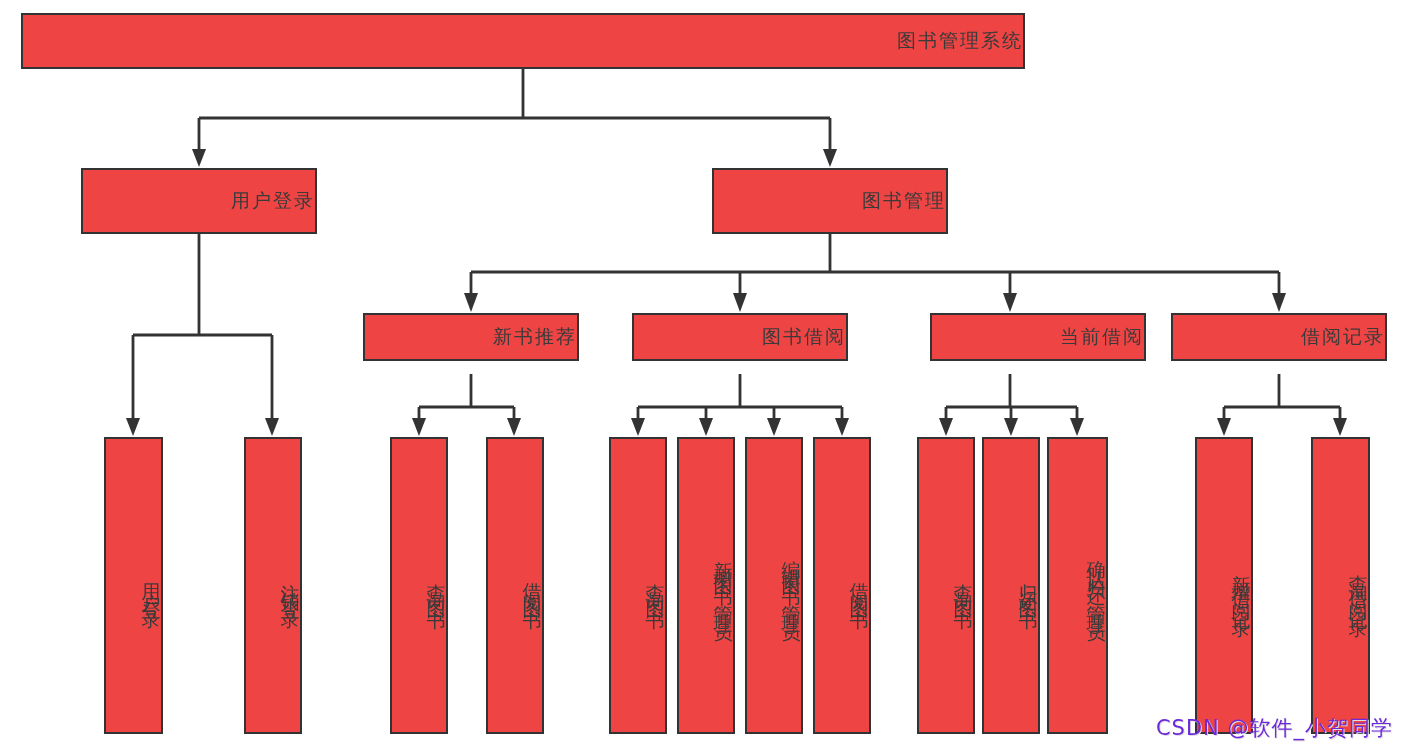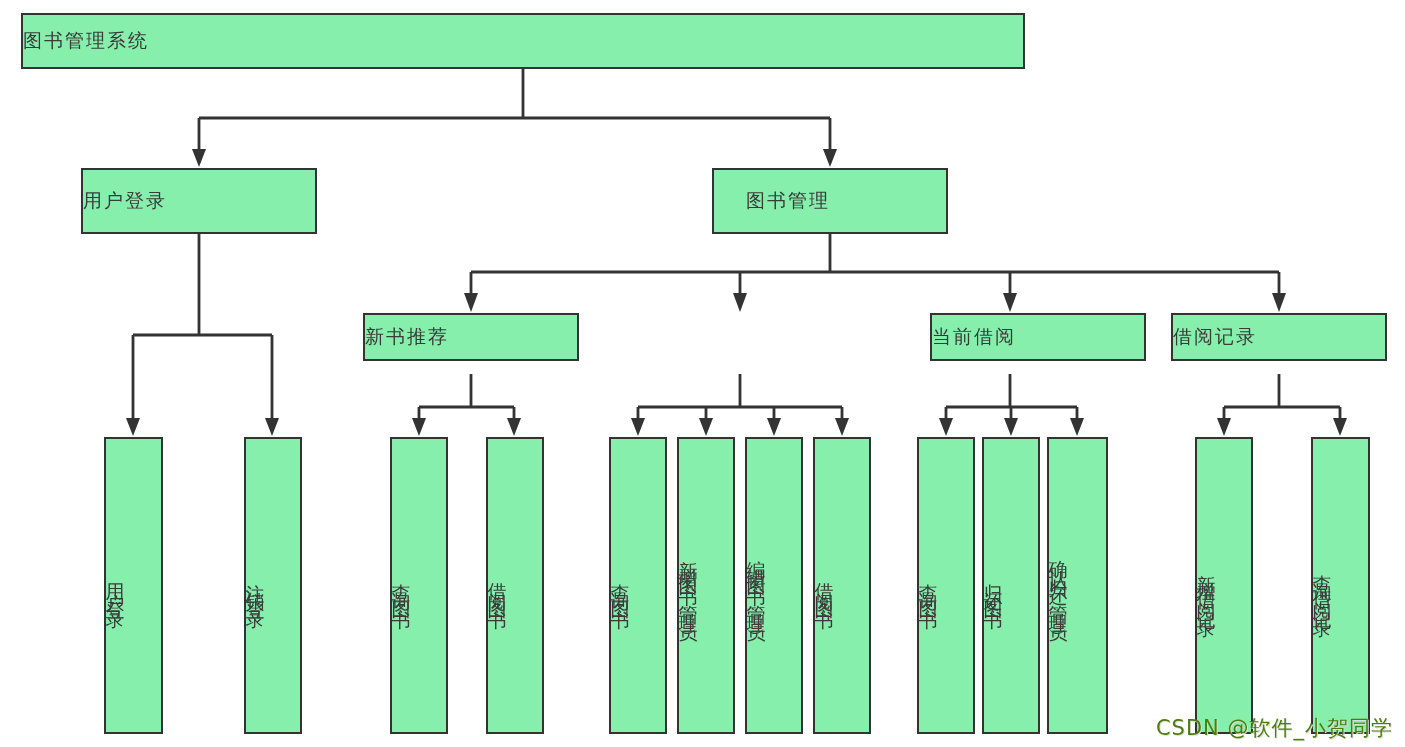--- a/index.html
+++ b/index.html
@@ -27,26 +27,26 @@
     stroke: #333333;
     stroke-width: 2.8;
     fill: none;
   }
   #connectors polygon {
     fill: #333333;
     stroke: none;
   }
   .box {
     position: absolute;
-    background: #86efac;
+    background: #ef4444;
     border: 2.5px solid #333333;
     box-sizing: border-box;
     display: flex;
     align-items: center;
-    justify-content: flex-start;
+    justify-content: flex-end;
     z-index: 2;
   }
   .hlabel {
     font-size: 19px;
     letter-spacing: 2px;
     color: #3a3a3a;
     white-space: nowrap;
   }
   .root-box   { left: 21px;  top: 13px;  width: 1004px; height: 56px; }
   .l2-box     { top: 168px; width: 236px; height: 66px; }
@@ -58,21 +58,21 @@
     font-size: 19px;
     letter-spacing: 9px;
     color: #3a3a3a;
     line-height: 1;
   }
   #watermark {
     position: absolute;
     top: 714px;
     right: 12px;
     font-size: 21px;
-    color: #4d7c0f;
+    color: #6d28d9;
     text-shadow: 1px 1px 0 #dedede;
     letter-spacing: 1px;
     z-index: 3;
     white-space: nowrap;
   }
 </style>
 </head>
 <body>
 
 <div id="canvas">
@@ -120,20 +120,23 @@
   <div class="box l2-box" style="left:81px;">
     <span class="hlabel">用户登录</span>
   </div>
   <div class="box l2-box" style="left:712px;padding-left:32px;">
     <span class="hlabel">图书管理</span>
   </div>
 
   <div class="box l3-box" style="left:363px;">
     <span class="hlabel">新书推荐</span>
   </div>
+  <div class="box l3-box" style="left:632px;">
+    <span class="hlabel">图书借阅</span>
+  </div>
   <div class="box l3-box" style="left:902px;margin-left:28px;">
     <span class="hlabel">当前借阅</span>
   </div>
   <div class="box l3-box" style="left:1171px;">
     <span class="hlabel">借阅记录</span>
   </div>
 
   <div class="box leaf" style="left:104px;width:59px;">
     <span class="vlabel">用户登录</span>
   </div>

